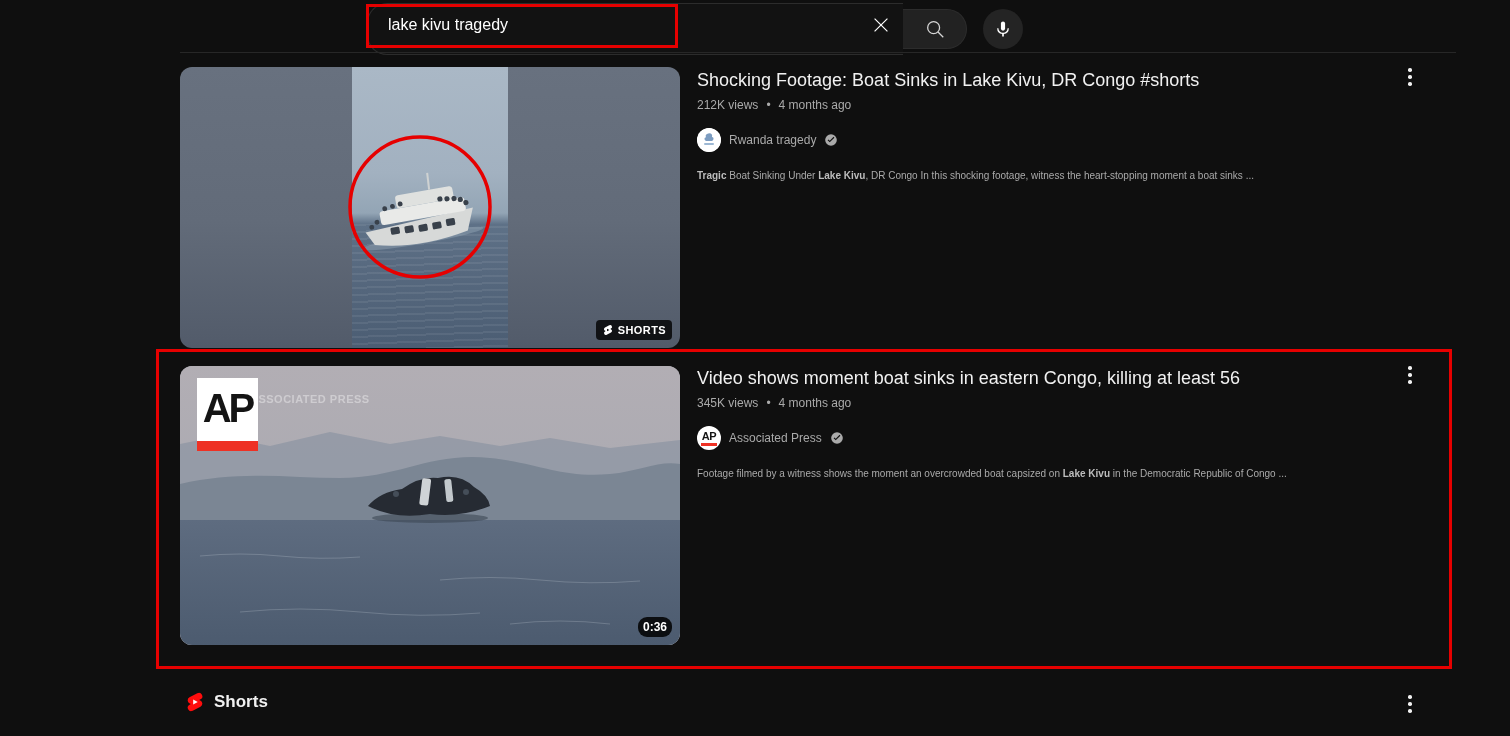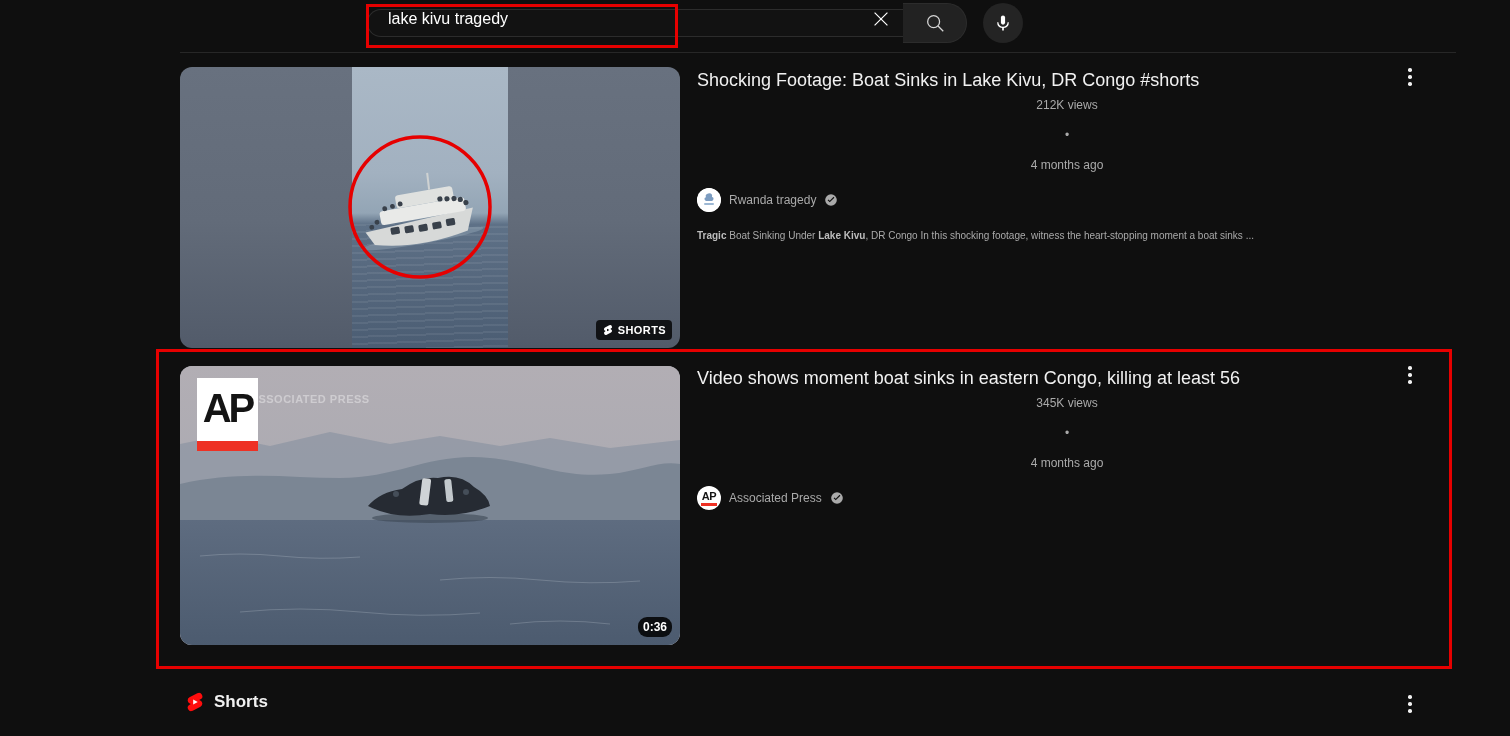--- a/index.html
+++ b/index.html
@@ -12,21 +12,21 @@
   html,body{margin:0;padding:0;}
   body{
     width:1510px;height:736px;position:relative;overflow:hidden;
     background:var(--page_bg);
     font-family:"Liberation Sans",sans-serif;
     color:var(--primary_text);
   }
   
   .search-area{position:absolute;left:367px;top:3px;display:flex;align-items:center;}
   .search-box{
-    width:536px;height:28px;background:var(--search_bg);
+    width:536px;height:52px;background:var(--search_bg);
     border:1px solid var(--search_border);border-right:none;
     border-radius:20px 0 0 20px;display:flex;align-items:center;padding:0 4px 8px 20px;
   }
   .search-input{
     flex:1;background:transparent;border:none;outline:none;color:#ffffff;
     font-size:16px;font-family:inherit;padding:0;
   }
   .icon-btn{background:none;border:none;cursor:pointer;display:flex;align-items:center;justify-content:center;padding:0;}
   .clear-btn{width:36px;height:36px;border-radius:50%;}
   .search-btn{
@@ -76,21 +76,21 @@
   }
   .ap-logo .ap-bar{height:10px;background:var(--ap_red);}
   .ap-watermark{
     position:absolute;left:70px;top:27px;z-index:3;
     font-size:11px;font-weight:700;letter-spacing:.5px;color:rgba(255,255,255,0.38);
   }
   
   .details{position:absolute;left:697px;width:740px;}
   #d1{top:68px;} #d2{top:366px;}
   .v-title{font-size:18px;line-height:24px;font-weight:400;color:var(--primary_text);cursor:pointer;white-space:nowrap;}
-  .v-meta{margin-top:6px;font-size:12px;color:var(--secondary_text);display:flex;gap:16px;align-items:center;flex-direction:column;}
+  .v-meta{margin-top:6px;font-size:12px;color:var(--secondary_text);display:flex;gap:8px;align-items:center;}
   .channel-row{margin-top:16px;display:flex;align-items:center;gap:8px;font-size:12px;color:var(--secondary_text);cursor:pointer;width:max-content;}
   .avatar{width:24px;height:24px;border-radius:50%;background:#fff;position:relative;overflow:hidden;flex:none;}
   .avatar-ap-text{position:absolute;left:0;right:0;top:4px;text-align:center;font-size:11px;font-weight:700;color:#141414;letter-spacing:-0.5px;}
   .avatar-ap-bar{position:absolute;left:4px;right:4px;bottom:4px;height:3px;background:var(--ap_red);}
   .v-desc{margin-top:15px;font-size:10px;line-height:18px;color:var(--secondary_text);white-space:nowrap;}
   .v-desc b{color:#bdbdbd;font-weight:700;}
   
   .kebab{
     position:absolute;left:1398px;width:24px;height:24px;background:none;border:none;cursor:pointer;
     display:flex;flex-direction:column;align-items:center;justify-content:center;gap:3.5px;
@@ -247,20 +247,21 @@
     <span class="avatar">
       <span class="avatar-ap-text">AP</span>
       <span class="avatar-ap-bar"></span>
     </span>
     <span>Associated Press</span>
     <svg width="14" height="14" viewBox="0 0 24 24">
       <circle cx="12" cy="12" r="10" fill="#aaaaaa"></circle>
       <path d="M9.8,16 L6.2,12.4 L7.6,11 L9.8,13.2 L16.4,6.6 L17.8,8 Z" fill="#0f0f0f"></path>
     </svg>
   </div>
+  <div class="v-desc"><span>Footage filmed by a witness shows the moment an overcrowded boat capsized on </span><b>Lake Kivu</b><span> in the Democratic Republic of Congo ...</span></div>
 </div>
 
 <button class="kebab" id="k2">
   <span></span>
     <span></span>
     <span></span>
 </button>
 
 <div class="annotation-box" id="ann1"></div>
 <div class="annotation-box" id="ann2"></div>

